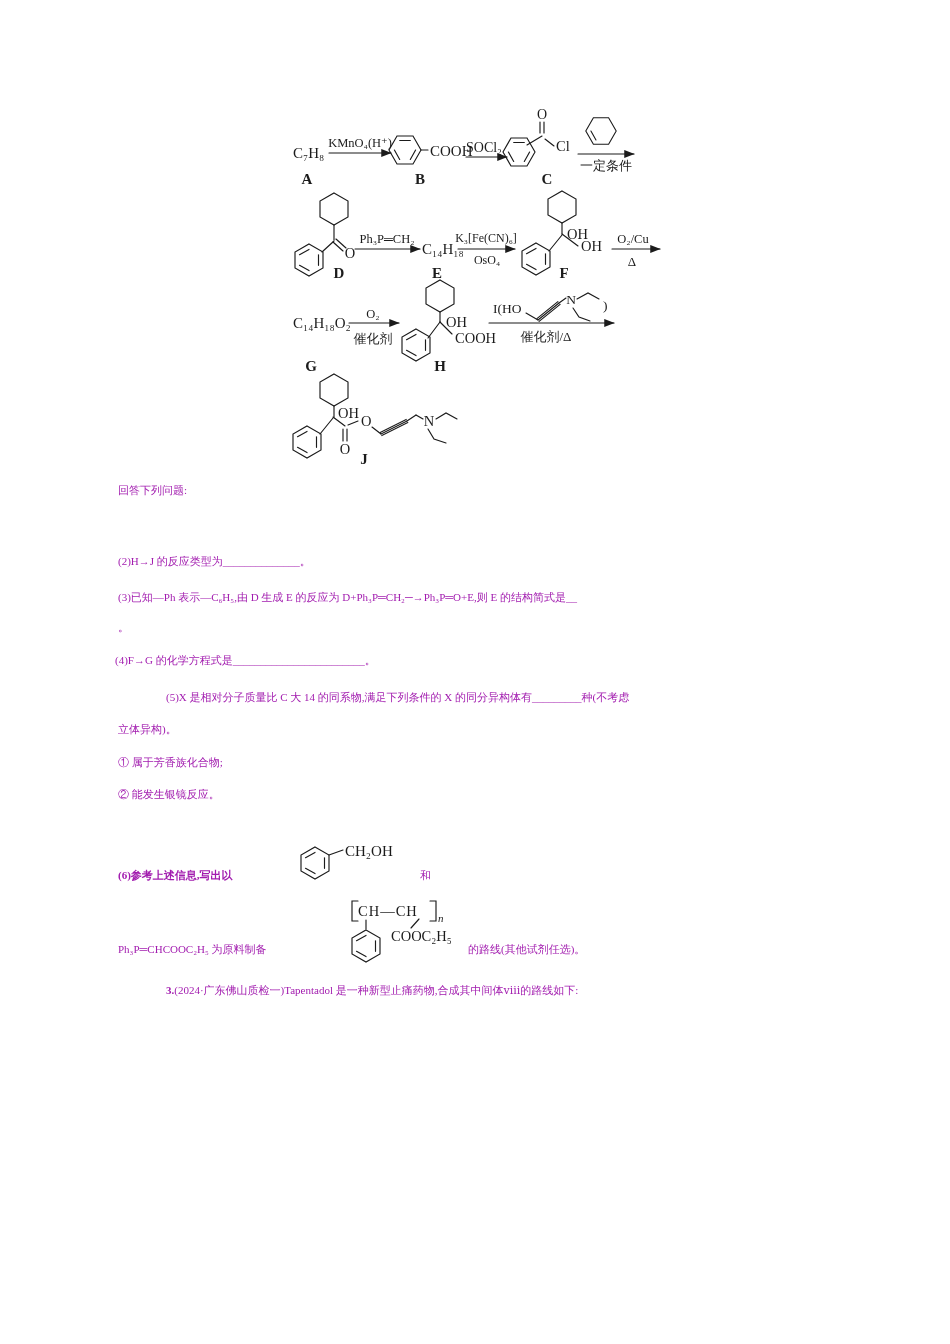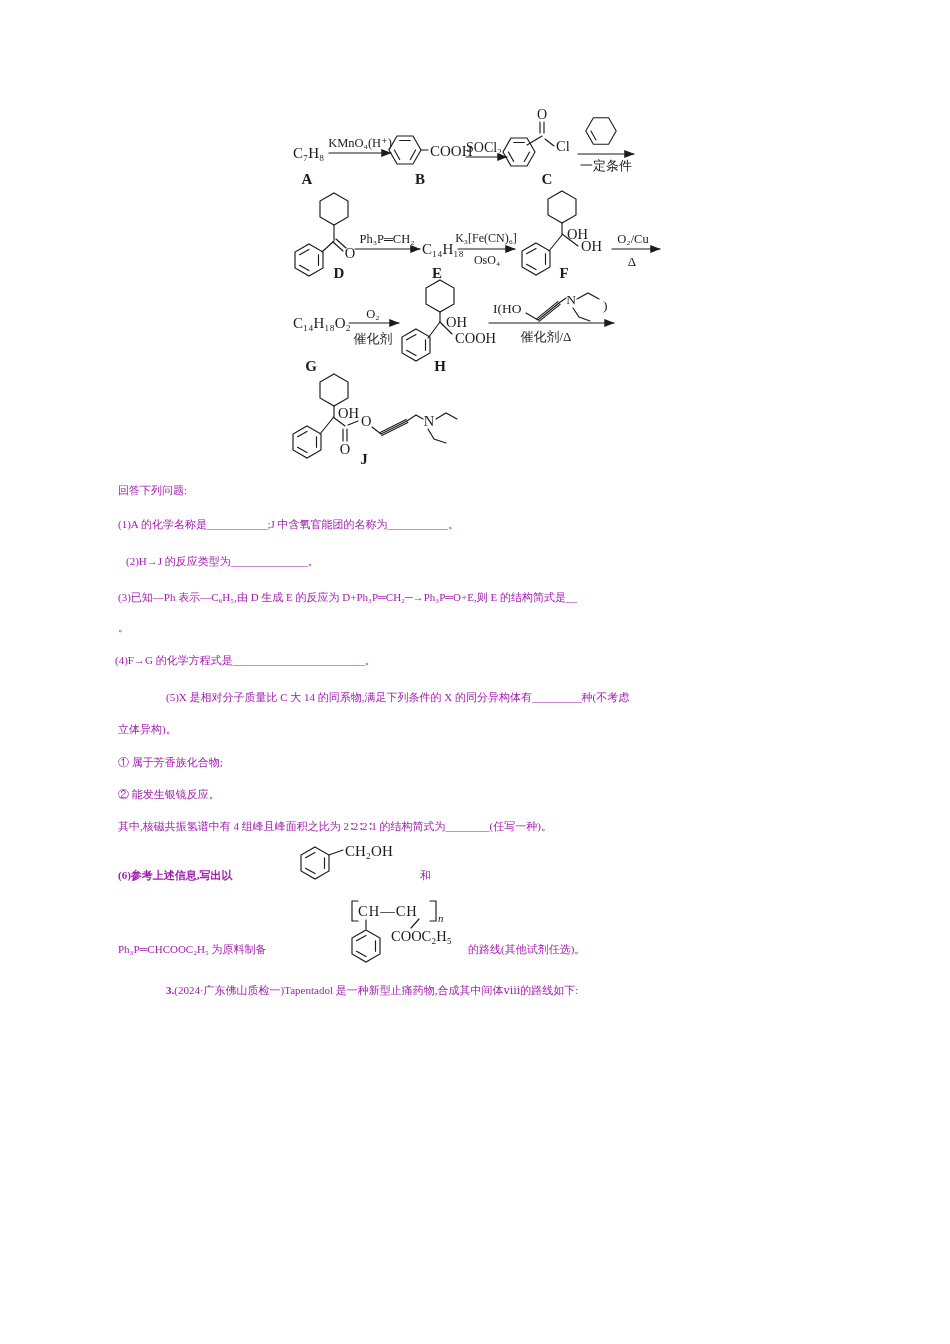--- a/index.html
+++ b/index.html
@@ -191,30 +191,28 @@
       <text stroke="none" x="438" y="922" font-size="11" font-style="italic">n</text>
       <line x1="366" y1="920" x2="366" y2="929"></line>
       <use href="#benzV" transform="translate(366,946)"></use>
       <line x1="419" y1="919" x2="411" y2="928"></line>
       <text stroke="none" x="391" y="941" font-size="14.5">COOC₂H₅</text>
     </g>
   </g>
 </svg>
 
 <div class="tline" style="left:118px;top:479px;">回答下列问题:</div>
-<div class="tline" style="left:118px;top:513px;">(1)A 的化学名称是___________;J 中含氧官能团的名称为___________。</div>
-<div class="tline" style="left:118px;top:550px;margin-left:8px;">(2)H→J 的反应类型为______________。</div>
+<div class="tline" style="left:118px;top:550px;">(2)H→J 的反应类型为______________。</div>
 <div class="tline" style="left:118px;top:586px;">(3)已知—Ph 表示—C₆H₅,由 D 生成 E 的反应为 D+Ph₃P═CH₂─→Ph₃P═O+E,则 E 的结构简式是__</div>
 <div class="tline" style="left:118px;top:616px;">。</div>
 <div class="tline" style="left:115px;top:649px;">(4)F→G 的化学方程式是________________________。</div>
 <div class="tline" style="left:118px;top:686px;margin-left:48px;">(5)X 是相对分子质量比 C 大 14 的同系物,满足下列条件的 X 的同分异构体有_________种(不考虑</div>
 <div class="tline" style="left:118px;top:718px;font-family:Liberation Serif, serif;">立体异构)。</div>
 <div class="tline" style="left:118px;top:751px;">① 属于芳香族化合物;</div>
 <div class="tline" style="left:118px;top:783px;">② 能发生银镜反应。</div>
-<div class="tline" style="left:118px;top:815px;">其中,核磁共振氢谱中有 4 组峰且峰面积之比为 2∶2∶2∶1 的结构简式为________(任写一种)。</div>
 <div class="tline" style="left:118px;top:864px;font-weight:bold;">(6)参考上述信息,写出以</div>
 <div class="tline" style="left:420px;top:864px;">和</div>
 <div class="tline" style="left:118px;top:938px;">Ph₃P═CHCOOC₂H₅ 为原料制备</div>
 <div class="tline" style="left:468px;top:938px;">的路线(其他试剂任选)。</div>
 <div class="tline" style="left:118px;top:979px;margin-left:48px;">
   <span class="bold">3.</span><span>(2024·广东佛山质检一)Tapentadol 是一种新型止痛药物,合成其中间体ⅷ的路线如下:</span>
 </div>
 
 </div>
 

